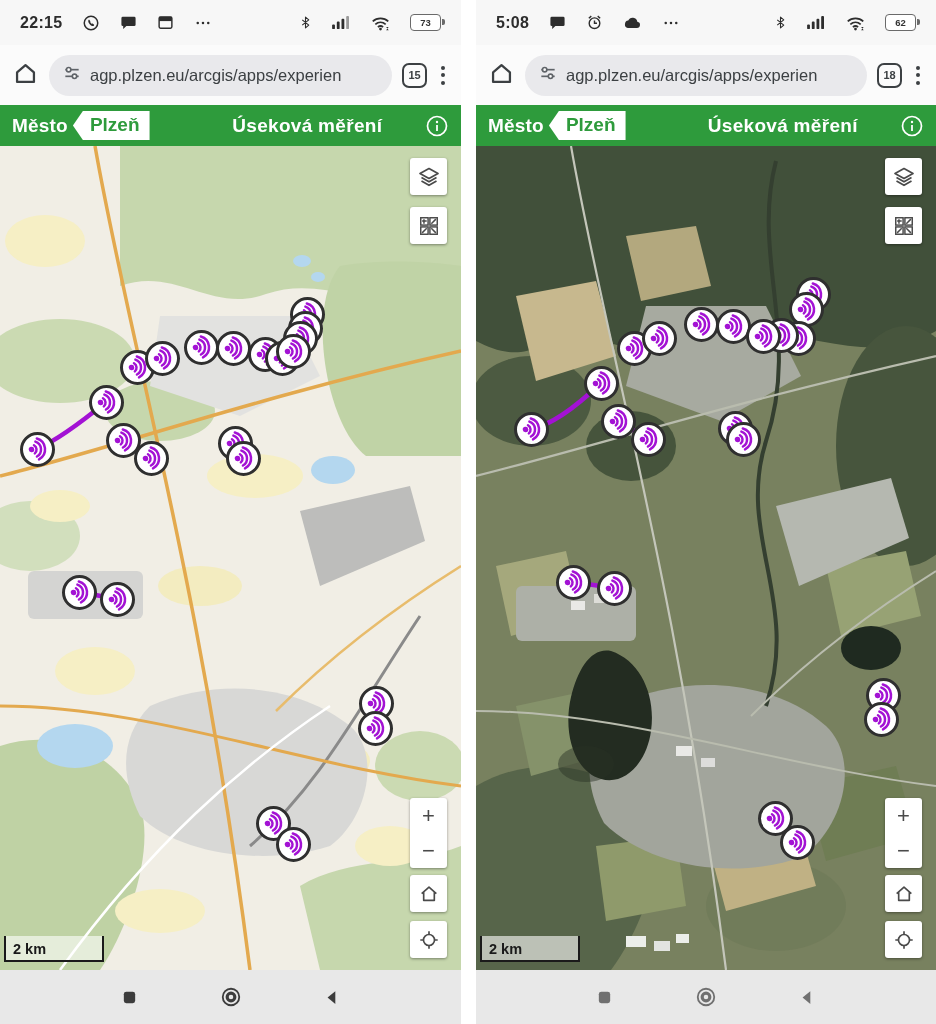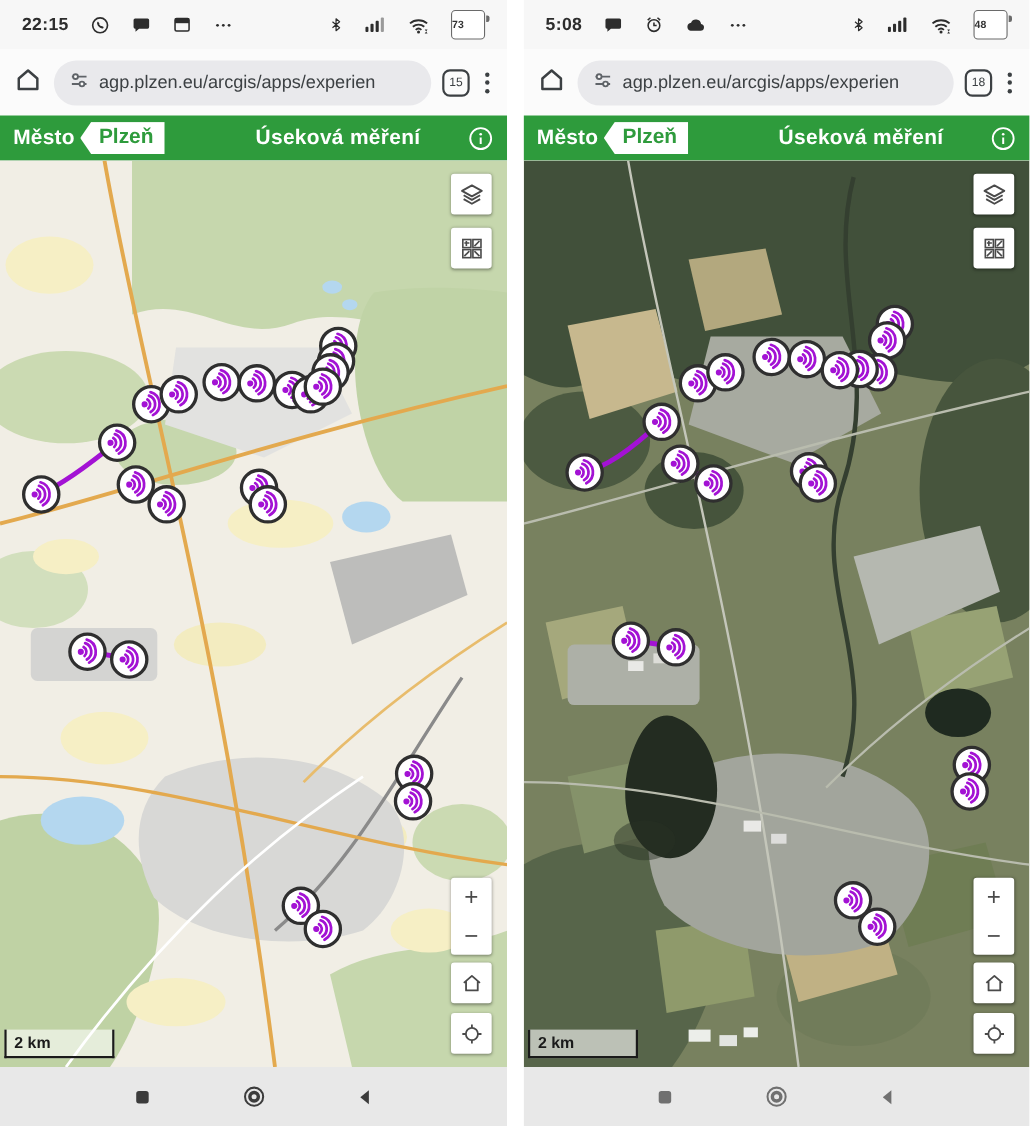--- a/index.html
+++ b/index.html
@@ -8,35 +8,35 @@
   .phone { position:absolute; top:0; height:1024px; background:#fff; overflow:hidden; }
   #phone-left  { left:0;   width:461px; }
   #phone-right { left:476px; width:460px; }
 
   
   .statusbar { height:45px; background:#f7f7f7; display:flex; align-items:center;
                justify-content:space-between; padding:0 20px; color:#2d2d2d; }
   .sb-left, .sb-right { display:flex; align-items:center; gap:20px; }
   .sb-time { font-size:16px; font-weight:700; letter-spacing:.3px; }
   .sb-ic svg { display:block; }
-  .battery { position:relative; width:31px; height:27px; border:1.6px solid #6a6a6a;
-             border-radius:4px; display:flex; align-items:center; 
+  .battery { position:relative; width:31px; height:17px; border:1.6px solid #6a6a6a;
+             border-radius:4px; display:flex; align-items:center; justify-content:center;
              font-size:9.5px; font-weight:700; color:#333; background:#fff; }
   .battery:after { content:""; position:absolute; right:-4.5px; top:3.5px; width:3px; height:6px;
                    background:#6a6a6a; border-radius:0 2px 2px 0; }
 
   
   .urlbar { height:60px; background:#fbfbfb; display:flex; align-items:center;
             padding:0 12px; gap:10px; }
   .url-pill { flex:1; height:41px; background:#e9e9ec; border-radius:21px;
               display:flex; align-items:center; padding:0 13px; gap:8px; min-width:0; }
   .url-text { font-size:16.5px; color:#3c4043; white-space:nowrap; overflow:hidden; }
   .tabbox { width:25px; height:25px; border:2.3px solid #3c4043; border-radius:7px;
             display:flex; align-items:center; justify-content:center;
-            font-size:11px; font-weight:400; color:#3c4043; }
+            font-size:11px; font-weight:700; color:#3c4043; }
   .kebab { display:flex; flex-direction:column; gap:3.5px; padding:0 4px; }
   .kebab i { width:4px; height:4px; border-radius:50%; background:#3c4043; display:block; }
 
   
   .app-header { height:41px; display:flex; align-items:center; padding:0 12px; color:#fff; }
   .logo-group { display:flex; align-items:center; }
   .logo-prefix { font-size:19px; font-weight:800; letter-spacing:.2px; }
   .logo-badge { margin-left:5px; background:#fff; clip-path:polygon(13% 0,100% 0,100% 100%,13% 100%,0 50%);
                 padding:3px 10px 4px 17px; font-size:19px; font-weight:800; }
   .app-title { flex:1; text-align:center; font-size:19px; font-weight:700; letter-spacing:.3px;padding-left:40px; }
@@ -514,21 +514,21 @@
         <svg width="19" height="16" viewBox="0 0 22 18">
             <path d="M2 7c5-4.5 13-4.5 18 0" fill="none" stroke="#2d2d2d" stroke-width="2"></path>
             <path d="M5 10.5c3.5-3 8.5-3 12 0" fill="none" stroke="#2d2d2d" stroke-width="2"></path>
             <path d="M8 13.8c1.8-1.6 4.2-1.6 6 0" fill="none" stroke="#2d2d2d" stroke-width="2"></path>
             <circle cx="11" cy="16" r="1.6" fill="#2d2d2d"></circle>
             <path d="M17.5 13.5l1.5 2 1.5-2z" fill="#2d2d2d"></path>
             <path d="M17.5 17.5l1.5-2 1.5 2z" fill="#2d2d2d"></path>
           </svg>
       </span>
       <span class="battery">
-          <span>48</span>
+          <span>62</span>
         </span>
     </div>
   </div>
 
   <div class="urlbar">
     <span>
       <svg width="27" height="27" viewBox="0 0 24 24">
           <path d="M4.5 11L12 4.5 19.5 11V19.5H4.5z" fill="none" stroke="#3c4043" stroke-width="2" stroke-linejoin="round"></path>
         </svg>
     </span>

